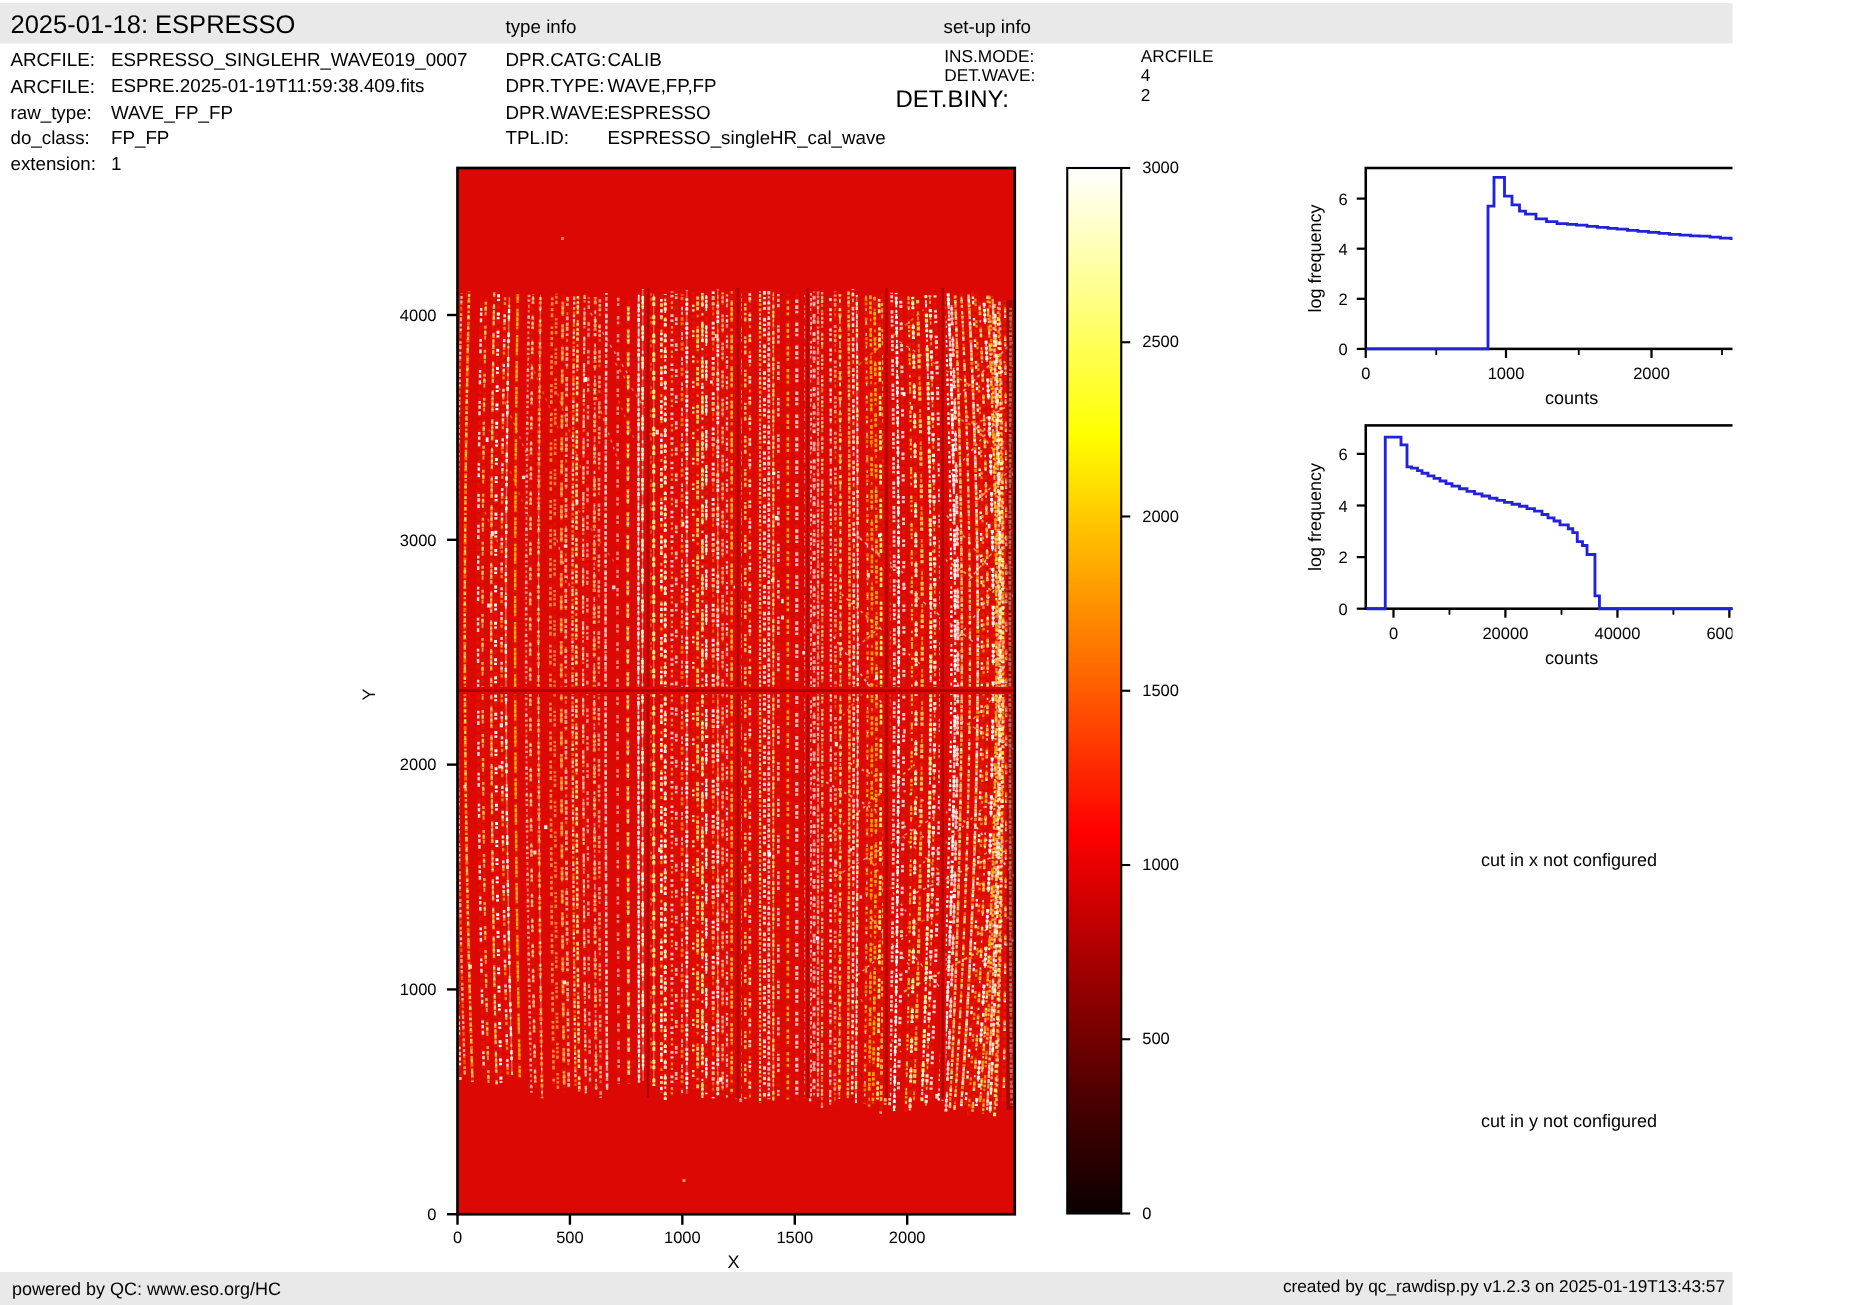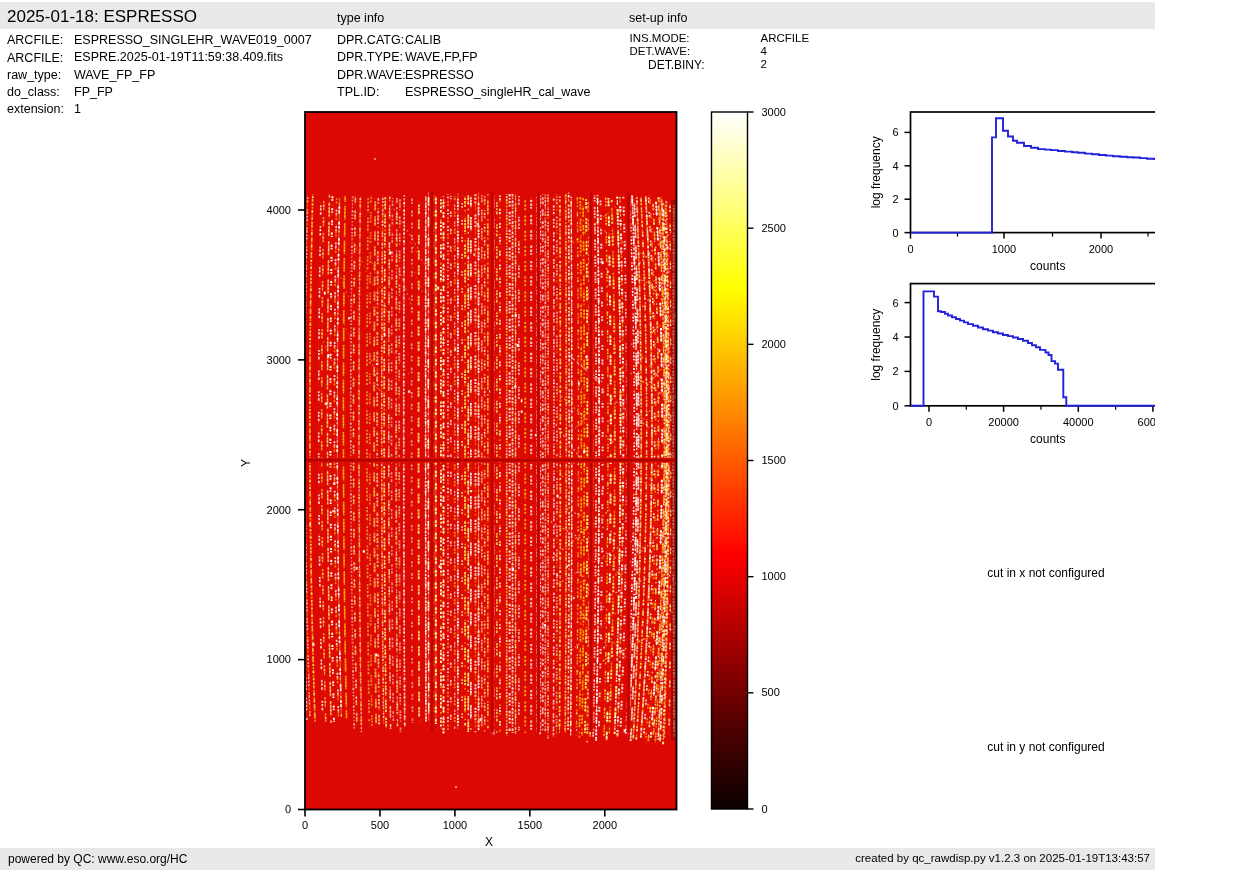--- a/index.html
+++ b/index.html
@@ -20,21 +20,21 @@
     <div style="position:absolute;left:337px;top:50.3px;font-size:12.5px;white-space:pre">DPR.TYPE:</div>
     <div style="position:absolute;left:405px;top:50.3px;font-size:12.5px;white-space:pre">WAVE,FP,FP</div>
     <div style="position:absolute;left:337px;top:67.6px;font-size:12.5px;white-space:pre">DPR.WAVE:</div>
     <div style="position:absolute;left:405px;top:67.6px;font-size:12.5px;white-space:pre">ESPRESSO</div>
     <div style="position:absolute;left:337px;top:84.9px;font-size:12.5px;white-space:pre">TPL.ID:</div>
     <div style="position:absolute;left:405px;top:84.9px;font-size:12.5px;white-space:pre">ESPRESSO_singleHR_cal_wave</div>
     <div style="position:absolute;left:629.5px;top:32.2px;font-size:11.5px;white-space:pre">INS.MODE:</div>
     <div style="position:absolute;left:760.5px;top:32.2px;font-size:11.5px;white-space:pre">ARCFILE</div>
     <div style="position:absolute;left:629.5px;top:45.2px;font-size:11.5px;white-space:pre">DET.WAVE:</div>
     <div style="position:absolute;left:760.5px;top:45.2px;font-size:11.5px;white-space:pre">4</div>
-    <div style="position:absolute;left:648px;top:58.2px;font-size:12px;white-space:pre">DET.BINY:</div>
+    <div style="position:absolute;left:597px;top:58.2px;font-size:16px;white-space:pre">DET.BINY:</div>
     <div style="position:absolute;left:760.5px;top:58.2px;font-size:11.5px;white-space:pre">2</div>
     <svg width="1245" height="870" viewBox="0 0 1245 870" style="position:absolute;left:0;top:0">
       <defs>
         <linearGradient id="hot" x1="0" y1="1" x2="0" y2="0">
           <stop offset="0" stop-color="#0b0000"></stop>
           <stop offset="0.12" stop-color="#520000"></stop>
           <stop offset="0.2425" stop-color="#a80000"></stop>
           <stop offset="0.365" stop-color="#ff0000"></stop>
           <stop offset="0.46" stop-color="#ff4000"></stop>
           <stop offset="0.555" stop-color="#ff8000"></stop>

